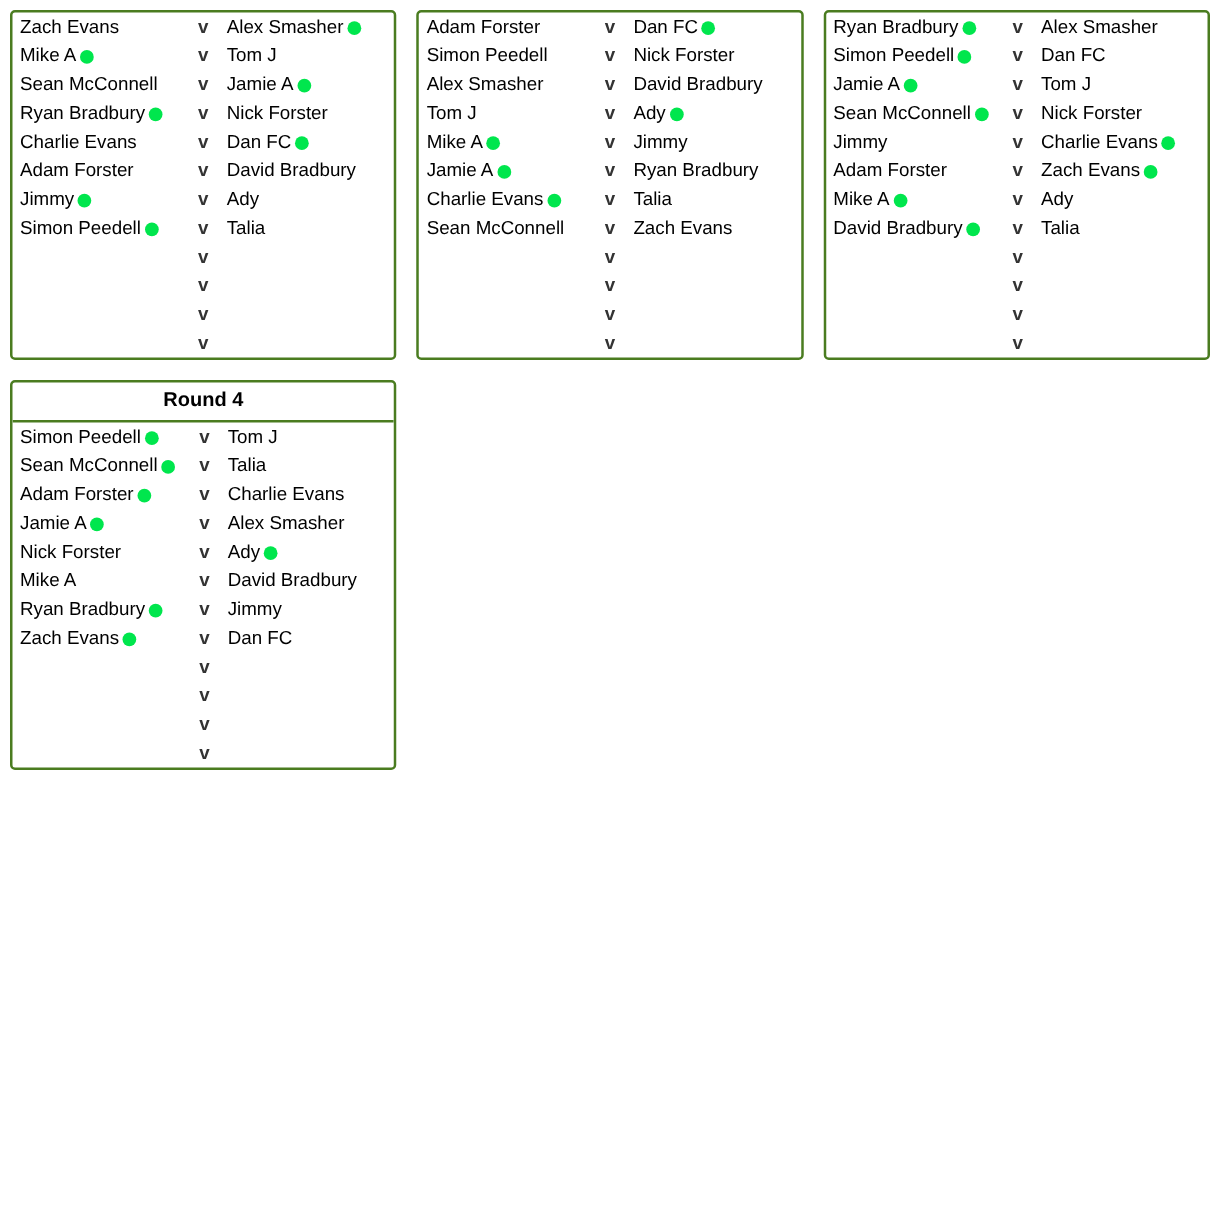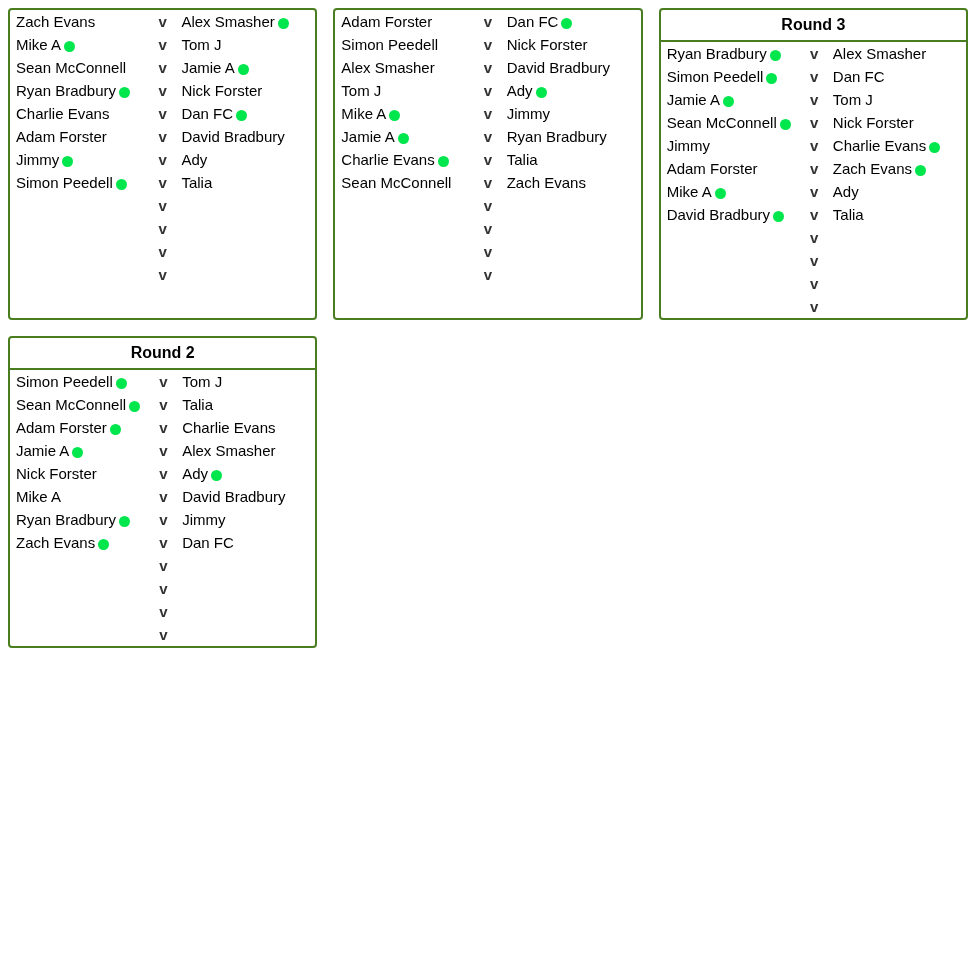--- a/index.html
+++ b/index.html
@@ -179,21 +179,20 @@
           </tr>
           <tr class="empty-row">
             <td class="col-left"></td>
             <td class="col-v">v</td>
             <td class="col-right"></td>
           </tr>
         </tbody>
       </table>
     </div>
     <div class="round-block">
-      <div class="round-title">Round 3</div>
       <table class="matches-table">
         <tbody>
           <tr>
             <td class="col-left">Ryan Bradbury<span class="dot"></span></td>
             <td class="col-v">v</td>
             <td class="col-right">Alex Smasher</td>
           </tr>
           <tr>
             <td class="col-left">Simon Peedell<span class="dot"></span></td>
             <td class="col-v">v</td>
@@ -246,21 +245,21 @@
           </tr>
           <tr class="empty-row">
             <td class="col-left"></td>
             <td class="col-v">v</td>
             <td class="col-right"></td>
           </tr>
         </tbody>
       </table>
     </div>
     <div class="round-block">
-      <div class="round-title">Round 2</div>
+      <div class="round-title">Round 4</div>
       <table class="matches-table">
         <tbody>
           <tr>
             <td class="col-left">Simon Peedell<span class="dot"></span></td>
             <td class="col-v">v</td>
             <td class="col-right">Tom J</td>
           </tr>
           <tr>
             <td class="col-left">Sean McConnell<span class="dot"></span></td>
             <td class="col-v">v</td>

